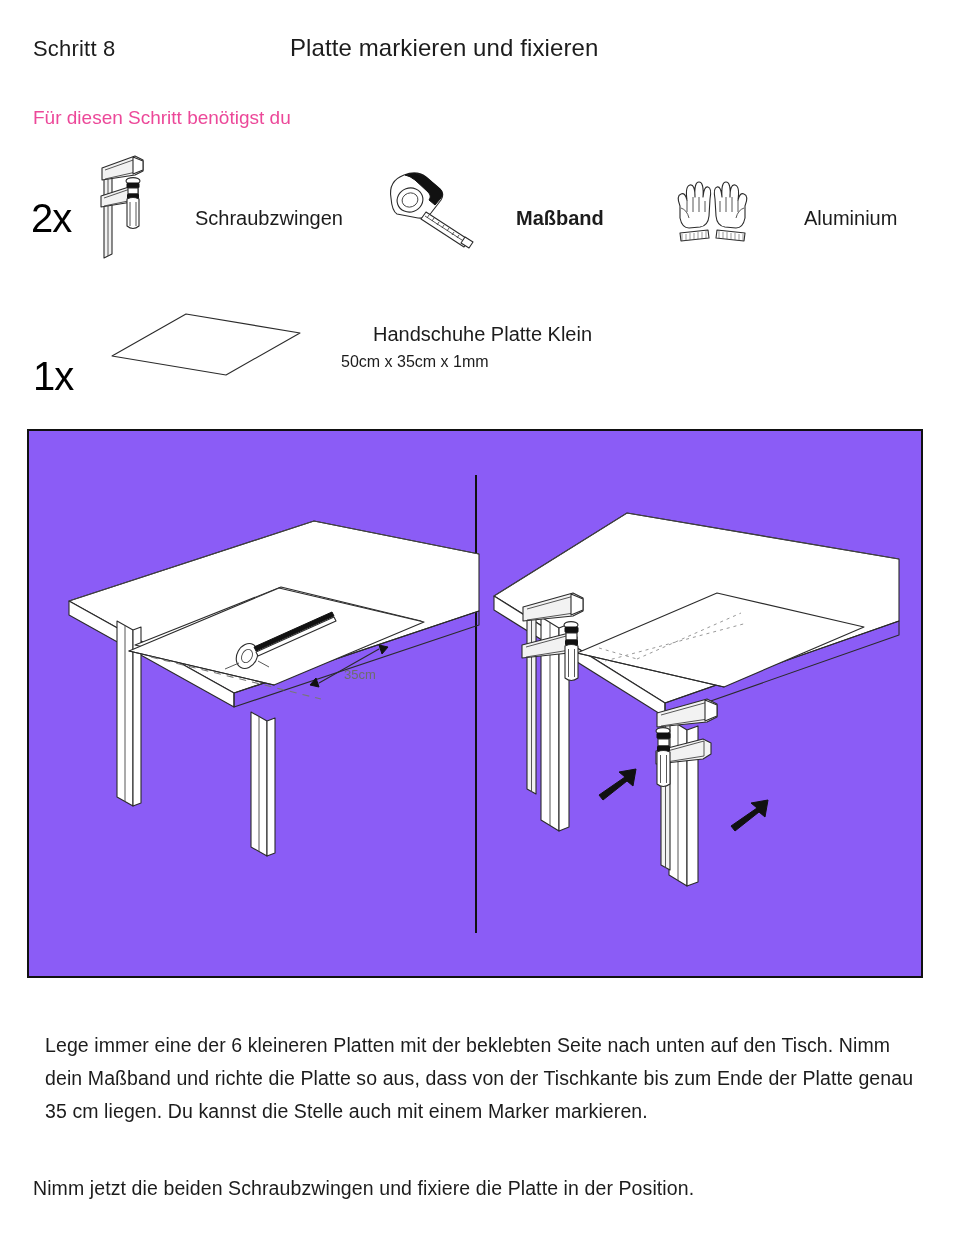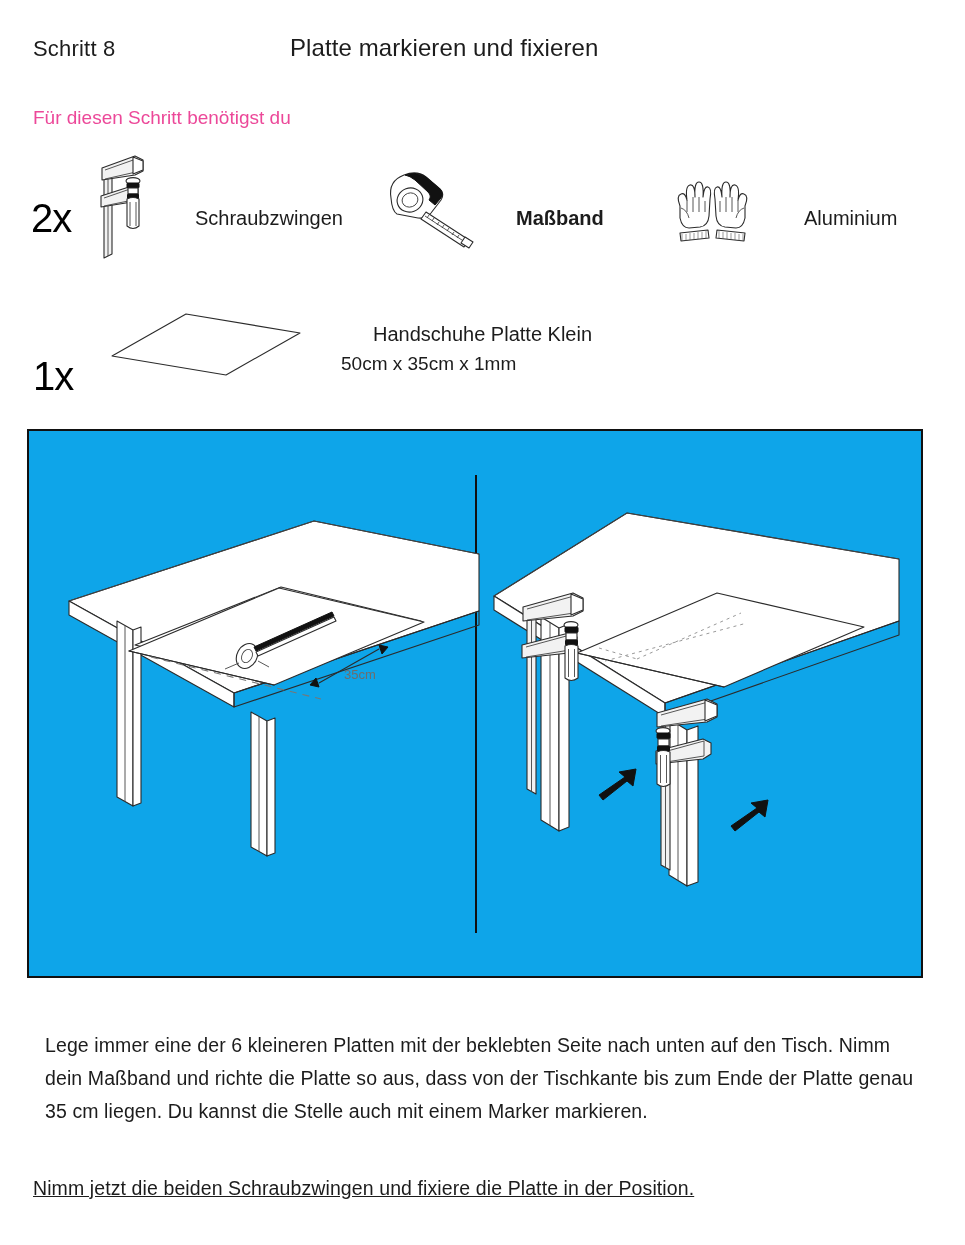--- a/index.html
+++ b/index.html
@@ -51,56 +51,56 @@
   }
   .tool-name {
     position: absolute;
     font-size: 20px;
     color: #1c1c1c;
     white-space: nowrap;
     margin-left: 32px;
   }
   .tool-sub {
     position: absolute;
-    font-size: 19px;
+    font-size: 16px;
     color: #1c1c1c;
     white-space: nowrap;
   }
   .icon-box { position: absolute; }
 
   
   .panel {
     position: absolute;
     left: 27px;
     top: 429px;
     width: 896px;
     height: 549px;
     border: 2.5px solid #111;
     box-sizing: border-box;
-    background: #0ea5e9;
+    background: #8b5cf6;
   }
   .divider {
     position: absolute;
     left: 446px;
     top: 44px;
     width: 0;
     height: 458px;
     border-left: 2.6px solid #111;
   }
 
   
   .para {
     position: absolute;
     font-size: 19.5px;
     line-height: 33px;
     color: #1c1c1c;
     letter-spacing: 0.1px;
   }
   .p1 { left: 33px; top: 1029px; width: 870px; margin-left: 12px; }
-  .p2 { left: 33px; top: 1172px; width: 870px; text-decoration: underline; }
+  .p2 { left: 33px; top: 1172px; width: 870px; }
 
   svg { display: block; overflow: visible; }
   .ln   { fill: none; stroke: #2b2b2b; stroke-width: 1.1; stroke-linejoin: round; stroke-linecap: round; }
   .lnt  { fill: none; stroke: #444; stroke-width: 0.9; }
   .fillw{ fill: #ffffff; stroke: #2b2b2b; stroke-width: 1.1; stroke-linejoin: round; }
   .fillg{ fill: #f2f2f2; stroke: #2b2b2b; stroke-width: 1.1; stroke-linejoin: round; }
   .blk  { fill: #111; stroke: #111; stroke-width: 1; }
   .dash { fill: none; stroke: #777; stroke-width: 1.1; stroke-dasharray: 7 6; }
   .dashf{ fill: none; stroke: #999; stroke-width: 1; stroke-dasharray: 3 4; }
   .dimtxt { font-family: "Liberation Sans", sans-serif; font-size: 13px; fill: #6d6d6d; }

